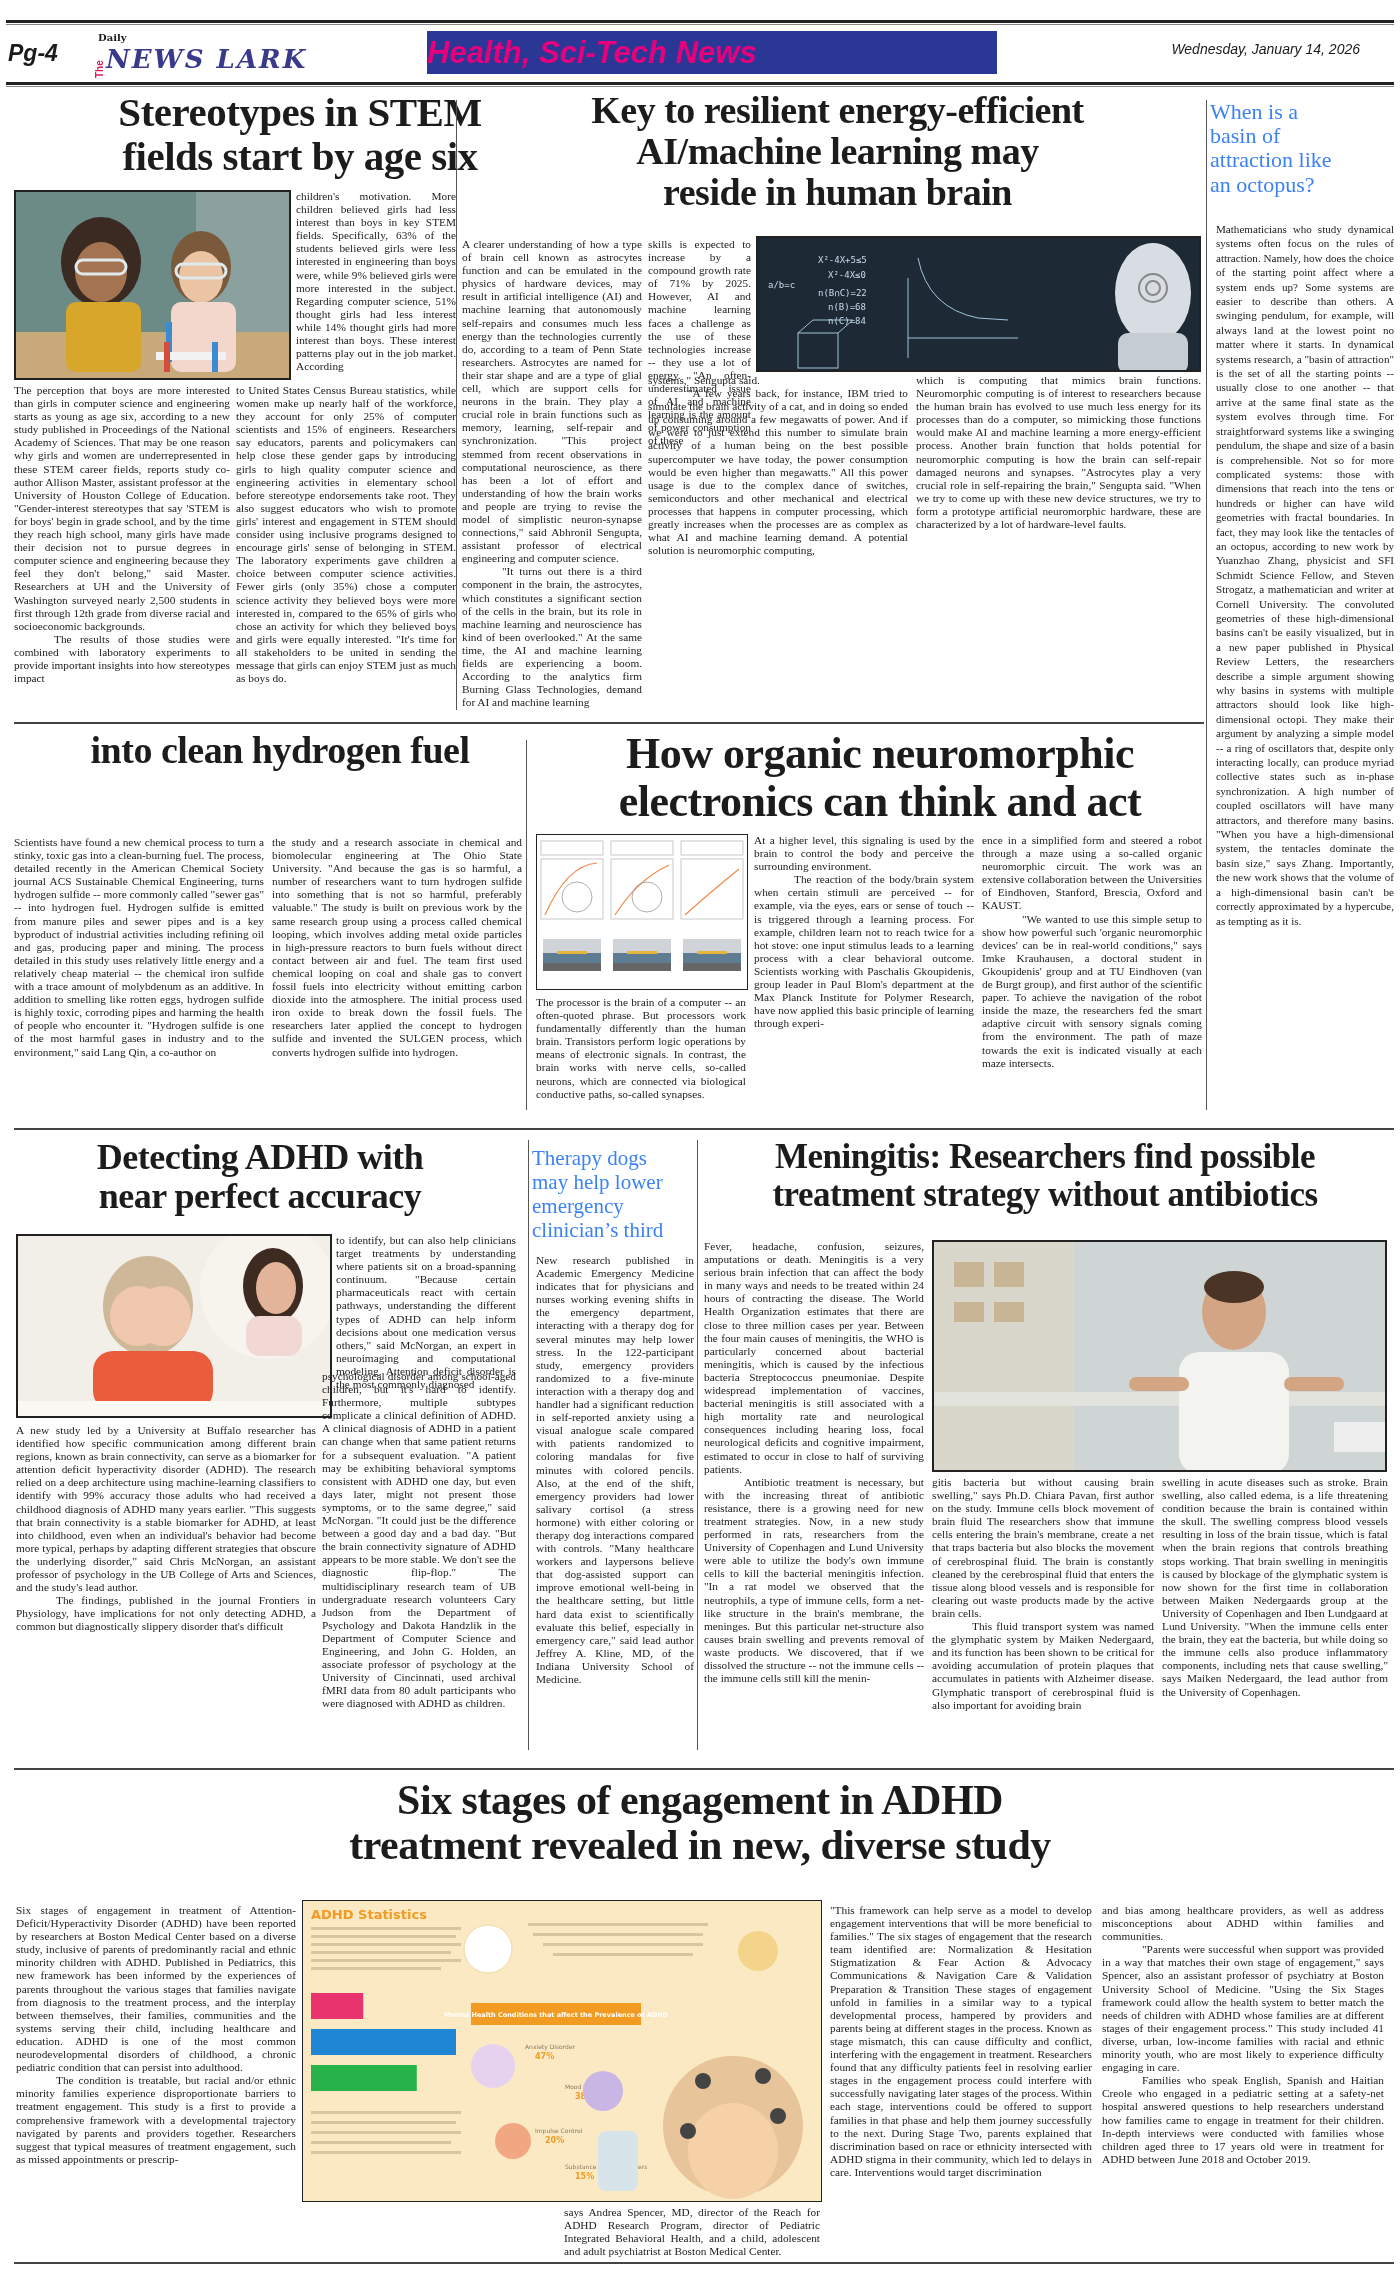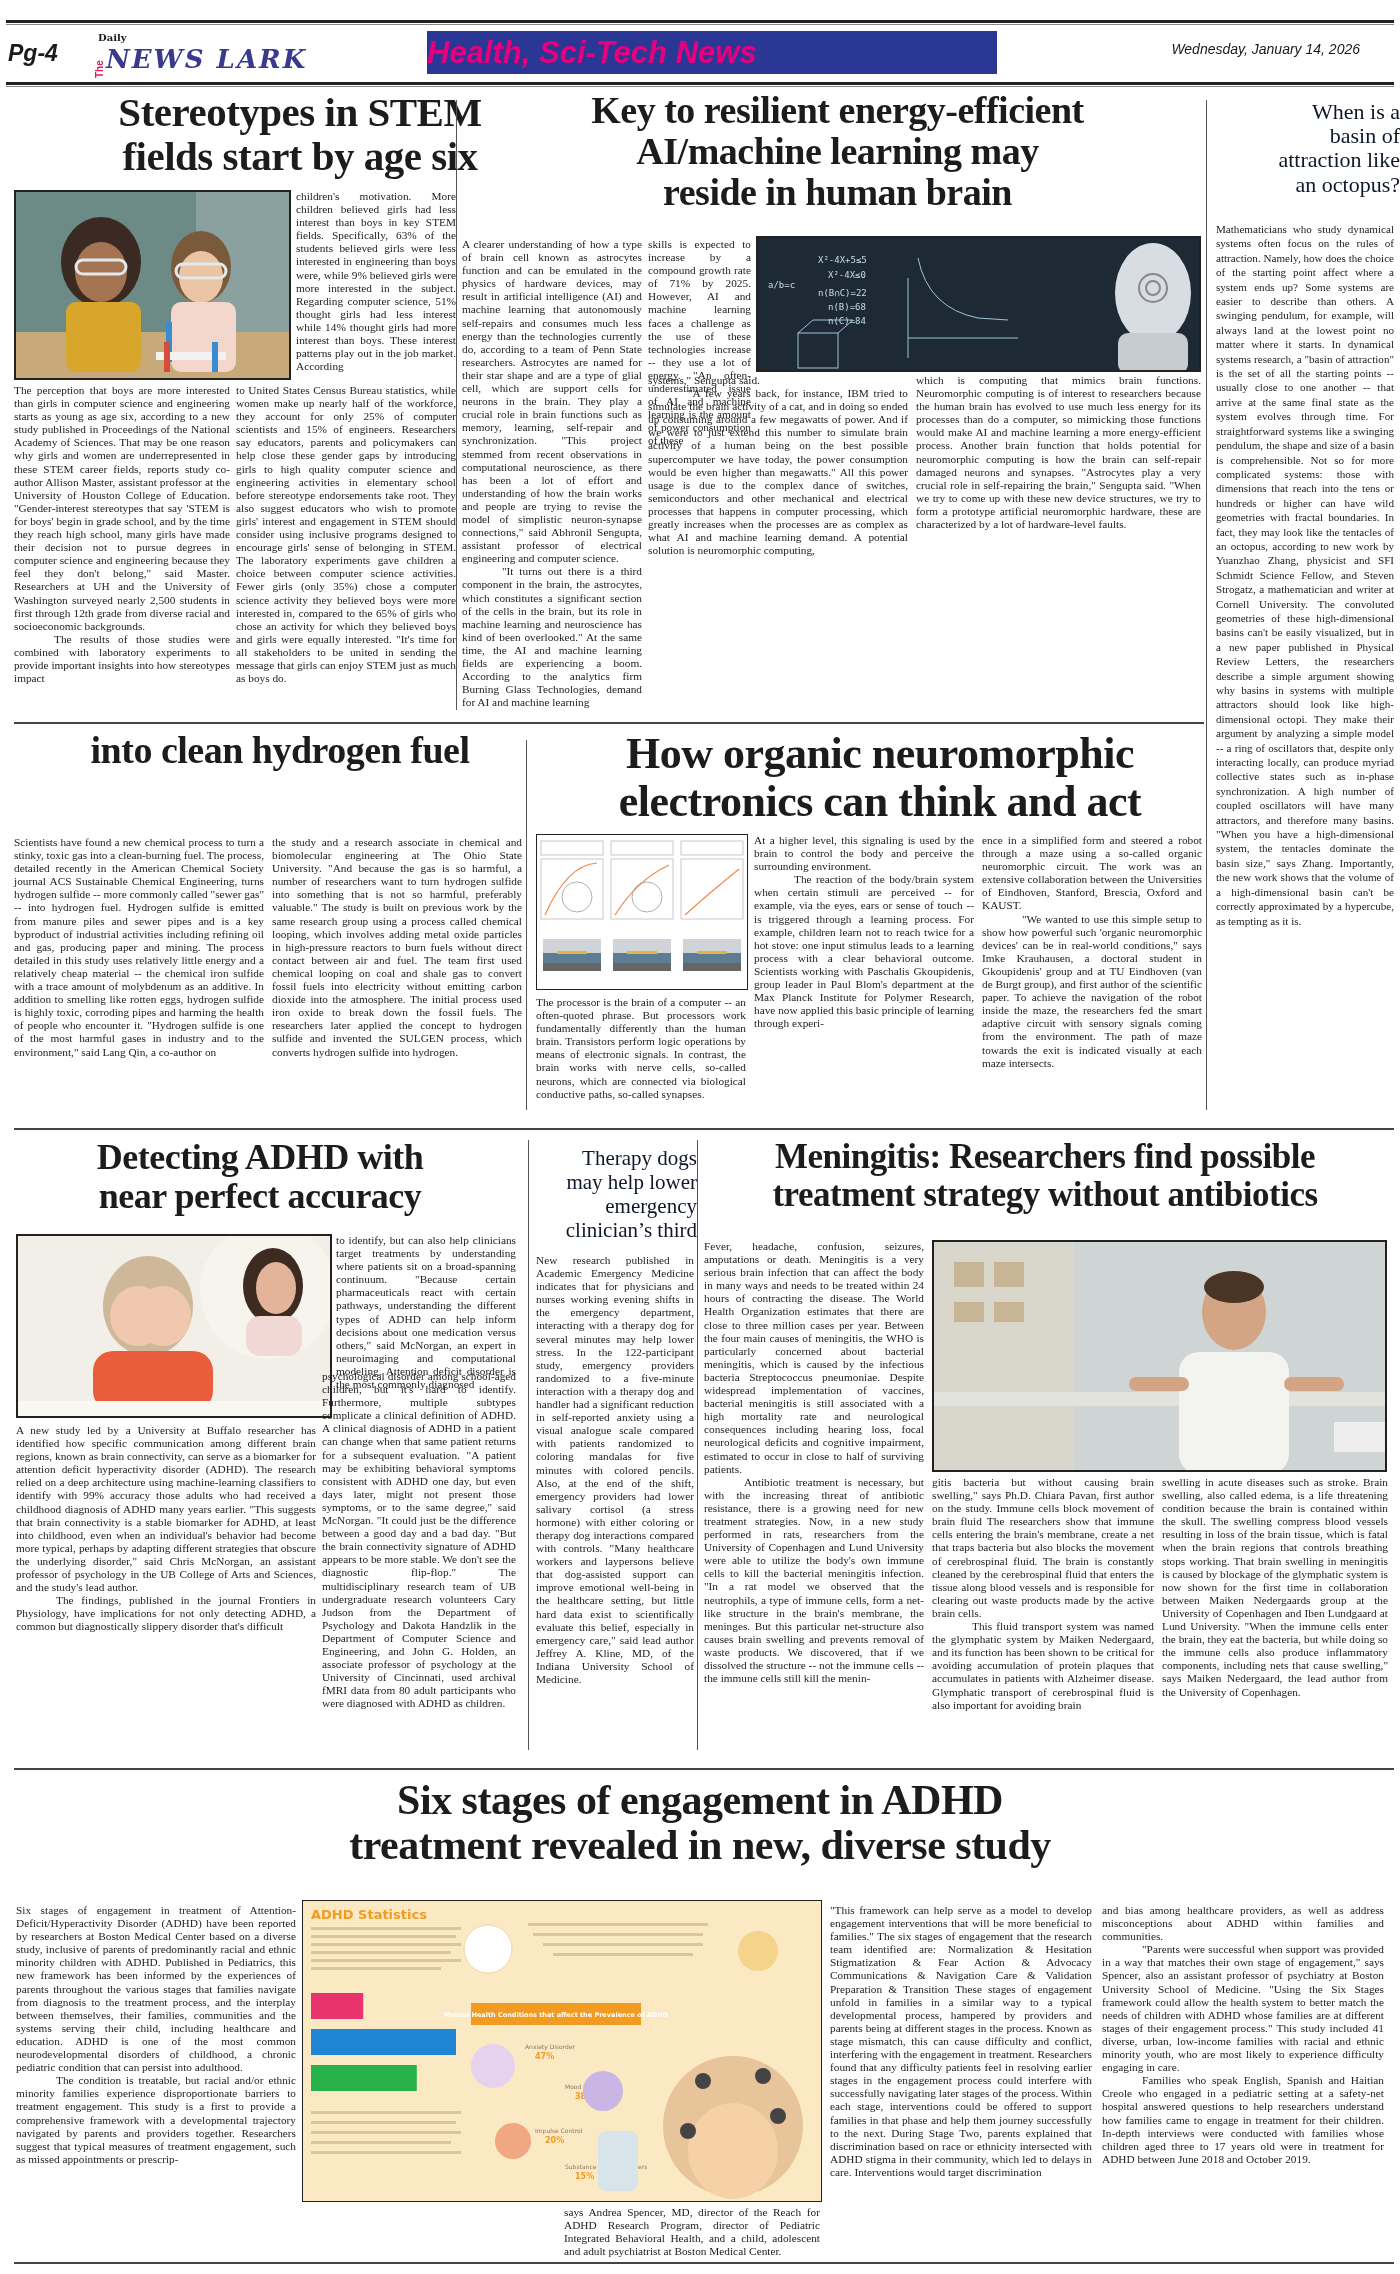--- a/index.html
+++ b/index.html
@@ -8,21 +8,21 @@
   .rule-thick { position: absolute; left: 6px; right: 6px; height: 5px; border-top: 3px solid #222; border-bottom: 1px solid #888; }
   .rule { position: absolute; height: 0; border-top: 2px solid #444; }
   .vrule { position: absolute; width: 0; border-left: 1.5px solid #555; }
   .masthead-pg { font-family: "Liberation Sans", sans-serif; font-weight: bold; font-style: italic; font-size: 23px; }
   .logo-daily { font-family: "DejaVu Serif", serif; font-weight: bold; font-size: 10px; }
   .logo-the { font-family: "Liberation Sans", sans-serif; font-weight: bold; color: #d81b60; font-size: 10px; transform: rotate(-90deg); transform-origin: left top; }
   .logo-name { font-family: "DejaVu Serif", serif; font-weight: bold; color: #3a3a8c; font-size: 26px; letter-spacing: 2px; font-style: italic; }
   .section-banner { background: #2b3794; color: #e5007e; font-family: "Liberation Sans", sans-serif; font-weight: bold; font-style: italic; font-size: 31px; text-align: center; display:flex; align-items:center; justify-content:flex-start; }
   .dateline { font-family: "Liberation Sans", sans-serif; font-style: italic; font-size: 14px; }
   .hl { font-family: "Liberation Serif", serif; font-weight: bold; text-align: center; line-height: 1.08; color: #1c1c1c; letter-spacing: -0.5px; }
-  .hl-light { font-family: "Liberation Serif", serif; font-weight: normal; text-align: right; line-height: 1.1; color: #0f172a; }
+  .hl-light { font-family: "Liberation Serif", serif; font-weight: normal; text-align: left; line-height: 1.1; color: #3b82f6; }
   .col { font-family: "Liberation Serif", serif; font-size: 11.3px; line-height: 13.1px; text-align: justify; hyphens: auto; color: #222; }
   .col p + p { text-indent: 40px; }
   .col p { margin: 0; }
   .photo { border: 2px solid #222; overflow: hidden; }
   svg { display: block; }
 </style>
 </head>
 <body>
 
 <div class="rule-thick" style="top:20px;"></div>

